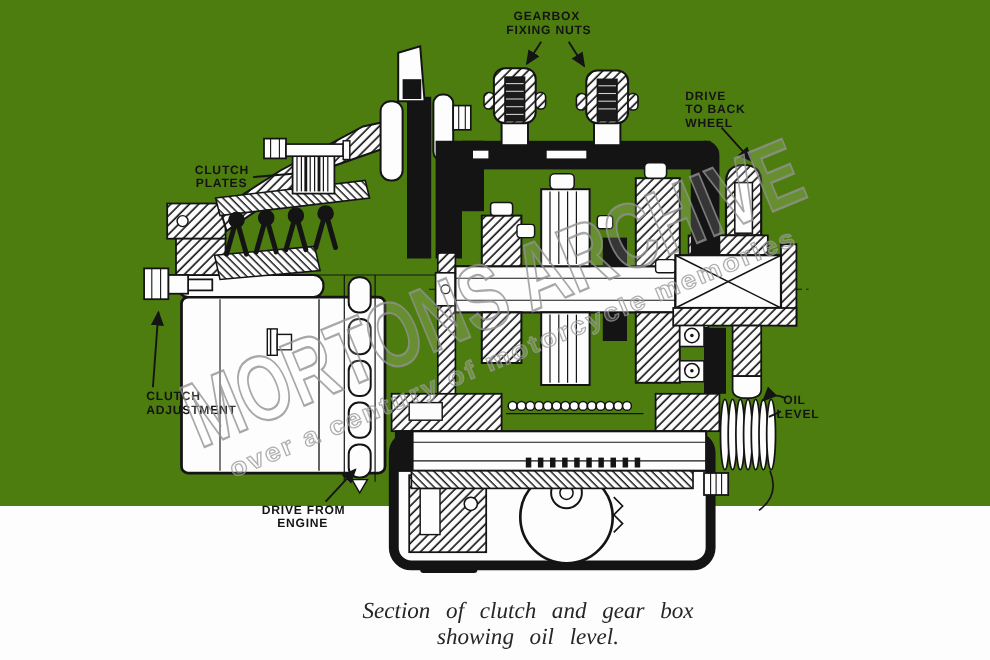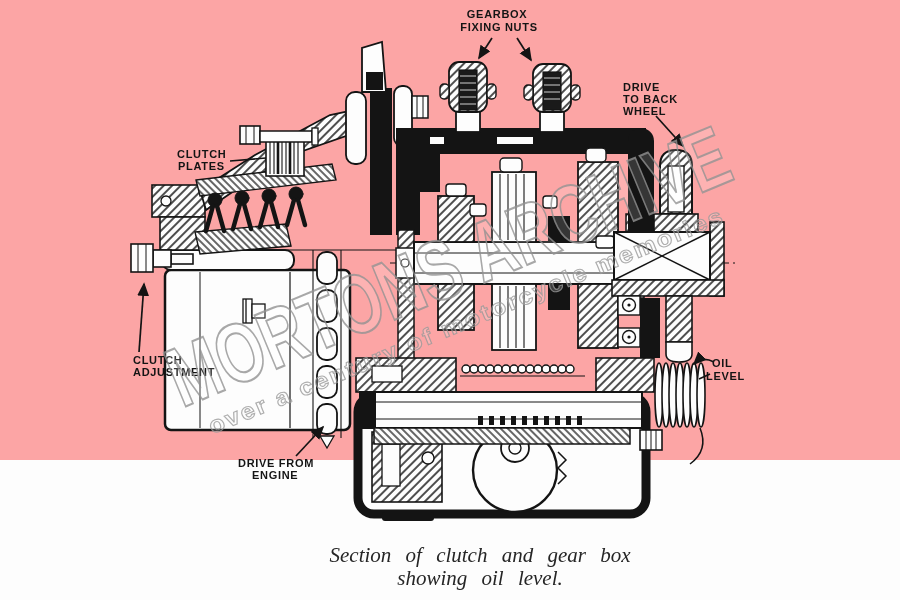--- a/index.html
+++ b/index.html
@@ -1,17 +1,17 @@
 <!DOCTYPE html>
 <html><head>
 <meta charset="utf-8">
 <style>
   html,body{margin:0;padding:0;width:900px;height:600px;overflow:hidden;
     background:#fdfdfd;font-family:"Liberation Sans",sans-serif;}
-  .stage{position:relative;width:900px;height:460px;background:#fca5a5;}
+  .stage{position:relative;width:900px;height:460px;background:#4d7c0f;}
   svg{display:block;}
   text{user-select:none;}
   .lbl{font-family:"Liberation Sans",sans-serif;font-size:11px;font-weight:600;
     letter-spacing:.7px;fill:#141414;}
   .cap{font-family:"Liberation Serif",serif;font-size:21px;font-style:italic;
     fill:#262626;word-spacing:9px;}
   .wmT{font-family:"Liberation Sans",sans-serif;font-weight:700;font-size:84px;
     fill:rgba(255,255,255,0.18);stroke:#949494;stroke-width:2.1px;}
   .wmS{font-family:"Liberation Sans",sans-serif;font-weight:700;font-size:23px;
     letter-spacing:2px;fill:rgba(255,255,255,0.22);stroke:#9b9b9b;stroke-width:1.1px;}

